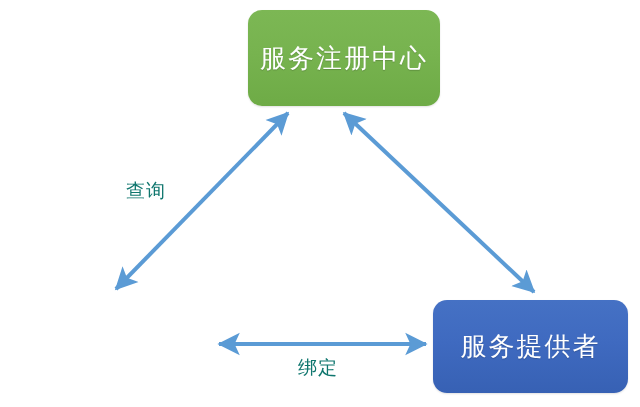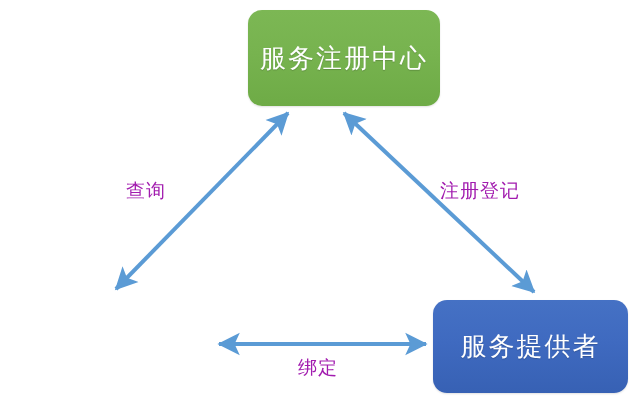--- a/index.html
+++ b/index.html
@@ -54,21 +54,21 @@
   #node-provider {
     left: 433px;
     top: 300px;
     width: 195px;
     height: 93px;
     background: linear-gradient(to bottom, #4571c4 0%, #3f6ac0 45%, #3761b4 100%);
     box-shadow: 0 1px 2px rgba(0,0,0,0.12);
   }
   .edge-label {
     position: absolute;
-    color: #a21caf;
+    color: #0f766e;
     font-size: 19px;
     letter-spacing: 1px;
     white-space: nowrap;
   }
   #label-query  { left: 126px; top: 178px; }
   #label-register { left: 440px; top: 178px; }
   #label-bind   { left: 298px; top: 307px; margin-top: 48px; }
 </style>
 </head>
 <body>
@@ -96,17 +96,16 @@
     <span>服务注册中心</span>
   </div>
 
 
   <div class="node" id="node-provider">
     <span>服务提供者</span>
   </div>
 
   <div class="edge-label" id="label-query">查询</div>
 
-  <div class="edge-label" id="label-register">注册登记</div>
 
   <div class="edge-label" id="label-bind">绑定</div>
 
 </div>
 
 </body></html>

